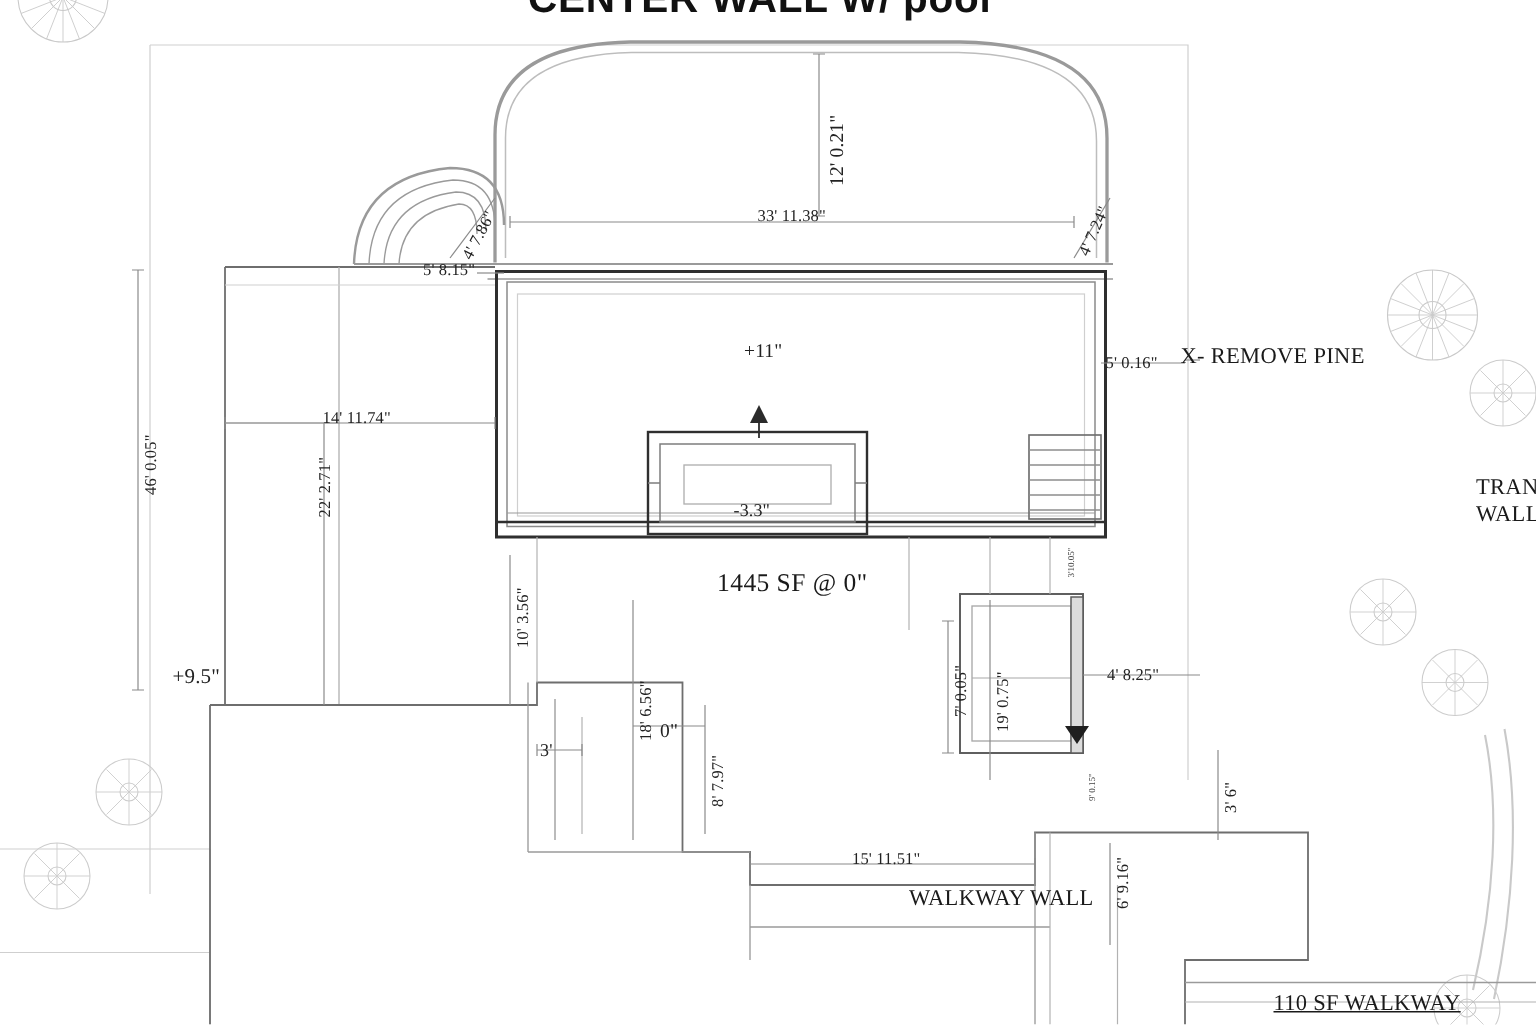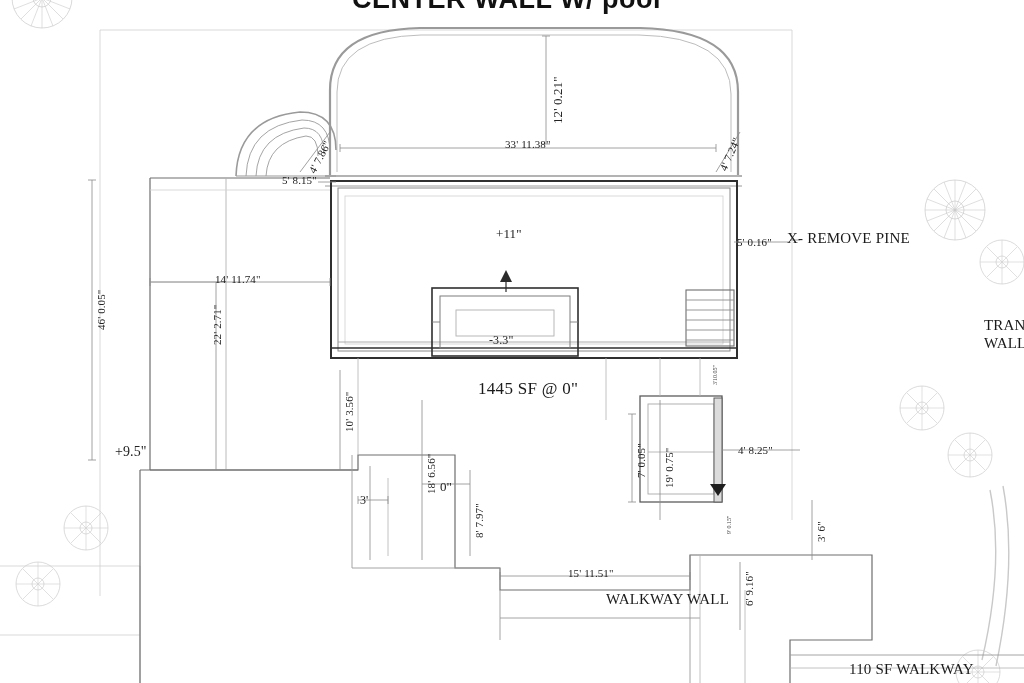--- a/index.html
+++ b/index.html
@@ -200,21 +200,21 @@
       <path d="M790,240 L800,240"></path>
     </g>
   </svg>
 
   <div class="lbl title" style="left:352px;top:-14px;">CENTER WALL W/ pool</div>
 
   <div class="lbl big" style="left:478px;top:380px;">1445 SF @ 0"</div>
 
   <div class="lbl med" style="left:606px;top:592px;">WALKWAY WALL</div>
 
-  <div class="lbl med" style="left:849px;top:662px;">110 SF WALKWAY</div>
+  <div class="lbl med" style="left:849px;top:662px;text-decoration:underline;">110 SF WALKWAY</div>
 
   <div class="lbl med" style="left:787px;top:231px;">X- REMOVE PINE</div>
 
   <div class="lbl med" style="left:984px;top:318px;">TRAN</div>
   <div class="lbl med" style="left:984px;top:336px;">WALL</div>
 
   <div class="lbl dim" style="left:496px;top:227px;font-size:13px;">+11"</div>
   <div class="lbl dim" style="left:489px;top:334px;font-size:12px;">-3.3"</div>
   <div class="lbl dim" style="left:115px;top:445px;font-size:14px;">+9.5"</div>
   <div class="lbl dim" style="left:440px;top:480px;font-size:13px;">0"</div>

